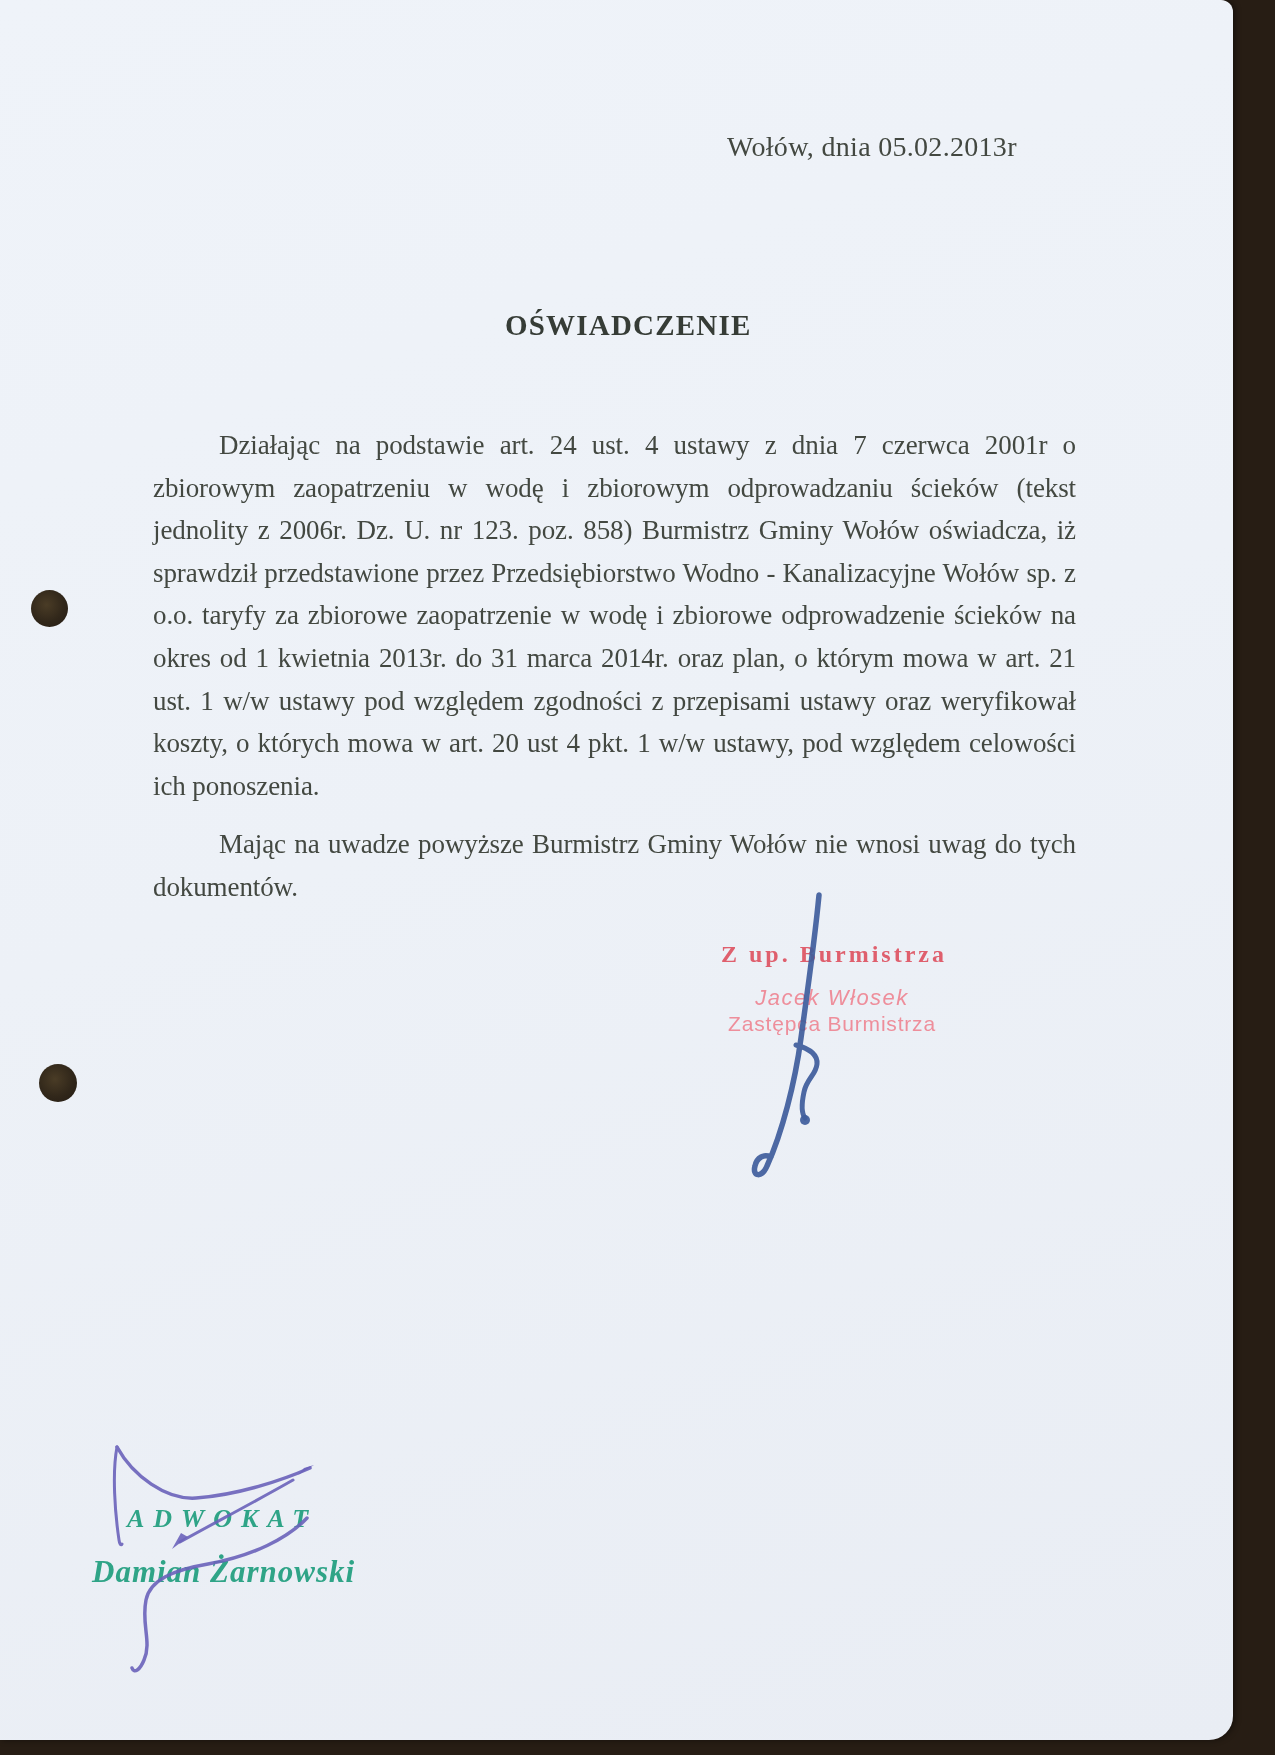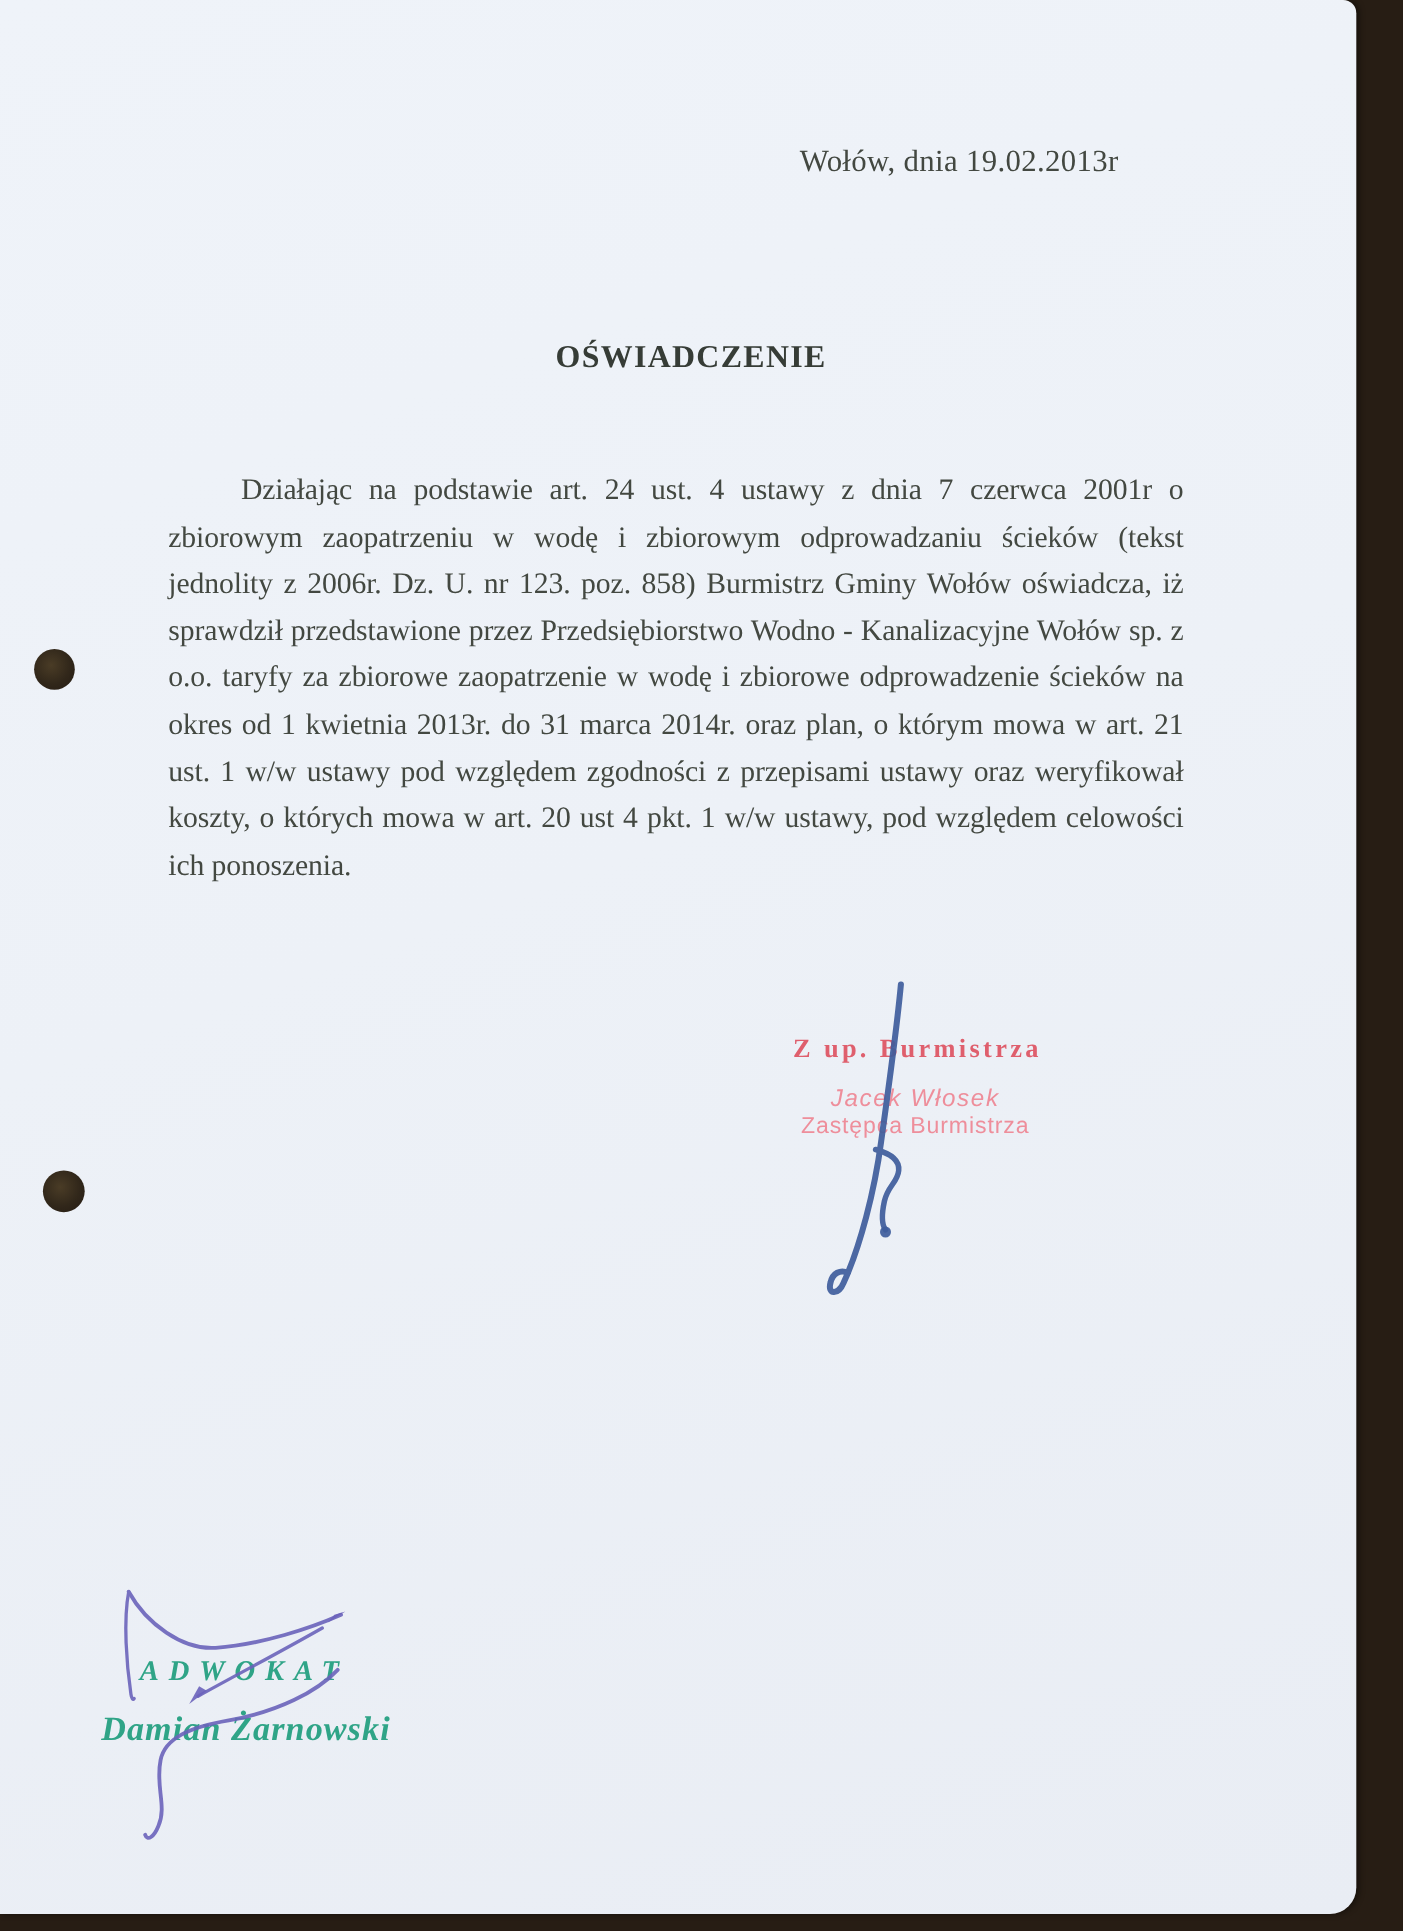--- a/index.html
+++ b/index.html
@@ -92,26 +92,27 @@
 
   .sig-advocate { position: absolute; left: 88px; top: 1428px; z-index: 3; }
 </style>
 </head>
 <body>
 
 <div class="scan">
 
   <div class="paper">
 
-    <div class="date">Wołów, dnia 19.02.2013r</div>
+    <div class="date">Wołów, dnia 05.02.2013r</div>
 
     <h1 class="title">OŚWIADCZENIE</h1>
 
     <div class="bodytext">
       <p>Działając na podstawie art. 24 ust. 4 ustawy z dnia 7 czerwca 2001r o zbiorowym zaopatrzeniu w wodę i zbiorowym odprowadzaniu ścieków (tekst jednolity z 2006r. Dz. U. nr 123. poz. 858) Burmistrz Gminy Wołów oświadcza, iż sprawdził przedstawione przez Przedsiębiorstwo Wodno - Kanalizacyjne Wołów sp. z o.o. taryfy za zbiorowe zaopatrzenie w wodę i zbiorowe odprowadzenie ścieków na okres od 1 kwietnia 2013r. do 31 marca 2014r. oraz plan, o którym mowa w art. 21 ust. 1 w/w ustawy pod względem zgodności z przepisami ustawy oraz weryfikował koszty, o których mowa w art. 20 ust 4 pkt. 1 w/w ustawy, pod względem celowości ich ponoszenia.</p>
+      <p>Mając na uwadze powyższe Burmistrz Gminy Wołów nie wnosi uwag do tych dokumentów.</p>
     </div>
 
     <div class="stamp-official">
       <div class="st-l1">Z up. Burmistrza</div>
       <div class="st-l2">Jacek Włosek</div>
       <div class="st-l3">Zastępca Burmistrza</div>
     </div>
 
     <svg class="sig-mayor" width="170" height="320" viewBox="0 0 170 320">
       <g fill="none" stroke="#3f5d9c" stroke-linecap="round" stroke-linejoin="round" opacity="0.92">

